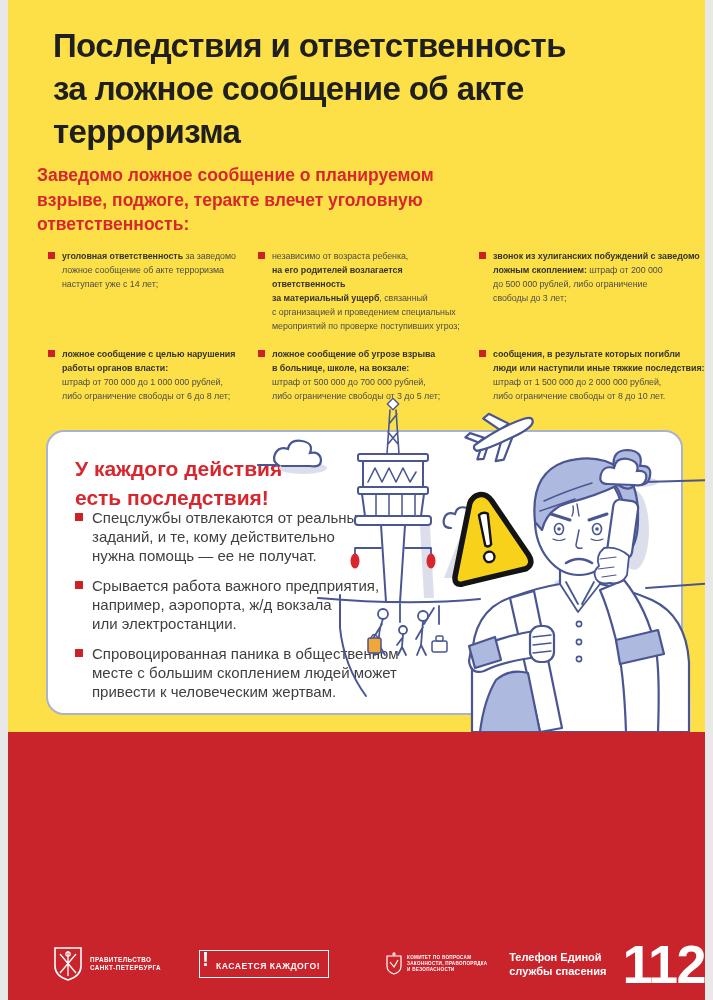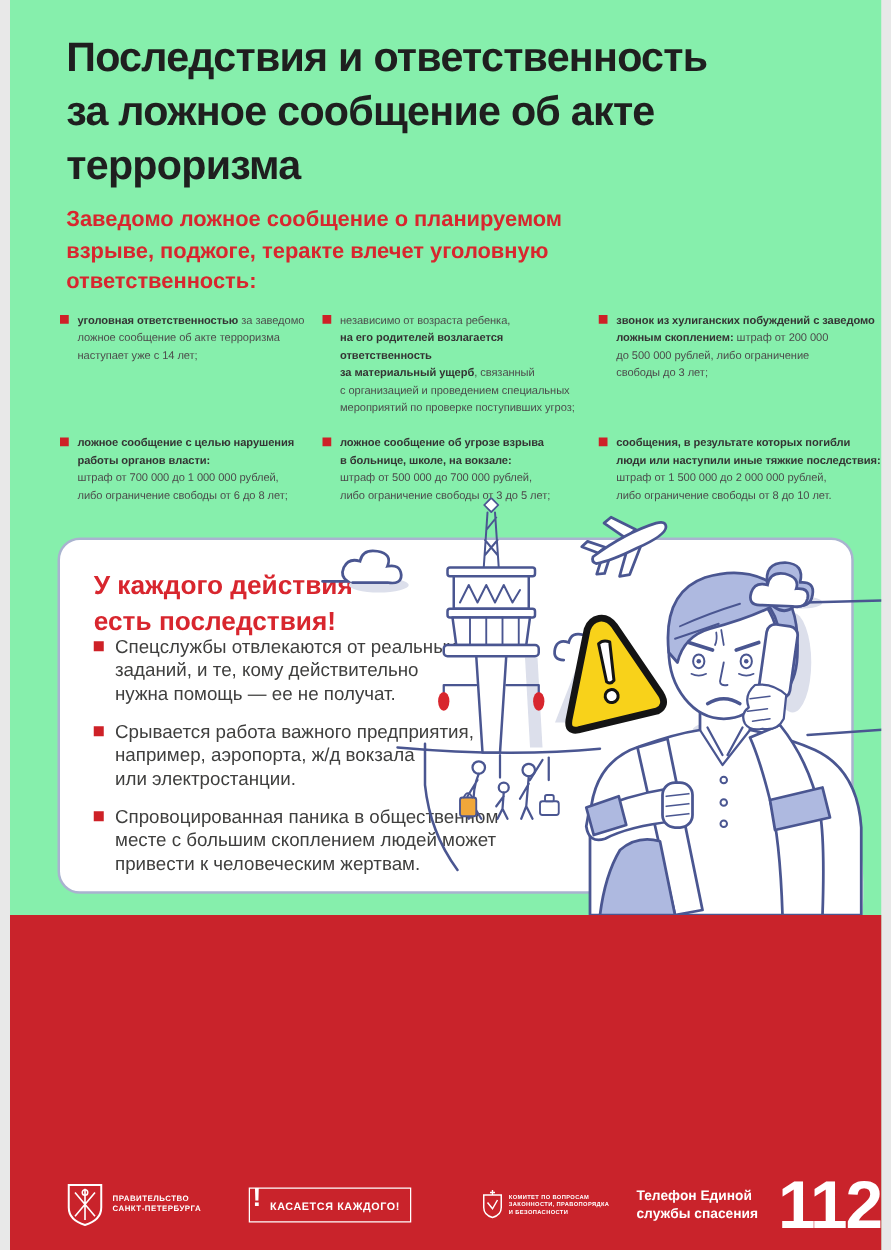--- a/index.html
+++ b/index.html
@@ -1,27 +1,27 @@
 <!DOCTYPE html>
 <html><head>
 <meta charset="utf-8">
 <style>
   html,body{margin:0;padding:0;background:#e8e8e8;}
   .poster{
-    position:relative;width:697px;height:1000px;background:#86efac;overflow:hidden;
+    position:relative;width:697px;height:1000px;background:#fde047;overflow:hidden;
     font-family:"Liberation Sans",sans-serif;margin:0 auto;
   }
   
   .title{
     position:absolute;left:45px;top:24px;width:640px;
     font-size:33px;font-weight:700;line-height:43px;letter-spacing:-0.6px;
     color:#1f1f1f;white-space:pre-line;
   }
   .subtitle{
-    position:absolute;left:45px;top:163px;width:500px;
+    position:absolute;left:29px;top:163px;width:500px;
     font-size:17.5px;font-weight:700;line-height:24.5px;
     color:#d8262e;white-space:pre-line;
   }
   
   .penalties{
     position:absolute;left:40px;top:249px;width:668px;
     display:grid;grid-template-columns:210px 221px 237px;row-gap:14px;
   }
   .penalty-item{display:flex;align-items:flex-start;padding-right:10px;}
   .sq{width:7px;height:7px;background:#ce2127;margin:3px 7px 0 0;flex:none;}
@@ -79,21 +79,21 @@
   <div class="title">Последствия и ответственность
 за ложное сообщение об акте
 терроризма</div>
   <div class="subtitle">Заведомо ложное сообщение о планируемом
 взрыве, поджоге, теракте влечет уголовную
 ответственность:</div>
 
   <div class="penalties">
       <div class="penalty-item">
         <span class="sq"></span>
-        <div class="penalty-text"><span class="b">уголовная ответственностью</span><span> за заведомо
+        <div class="penalty-text"><span class="b">уголовная ответственность</span><span> за заведомо
 ложное сообщение об акте терроризма
 наступает уже с 14 лет;</span></div>
       </div>
       <div class="penalty-item">
         <span class="sq"></span>
         <div class="penalty-text"><span>независимо от возраста ребенка,
 </span><span class="b">на его родителей возлагается ответственность
 за материальный ущерб</span><span>, связанный
 с организацией и проведением специальных
 мероприятий по проверке поступивших угроз;</span></div>

